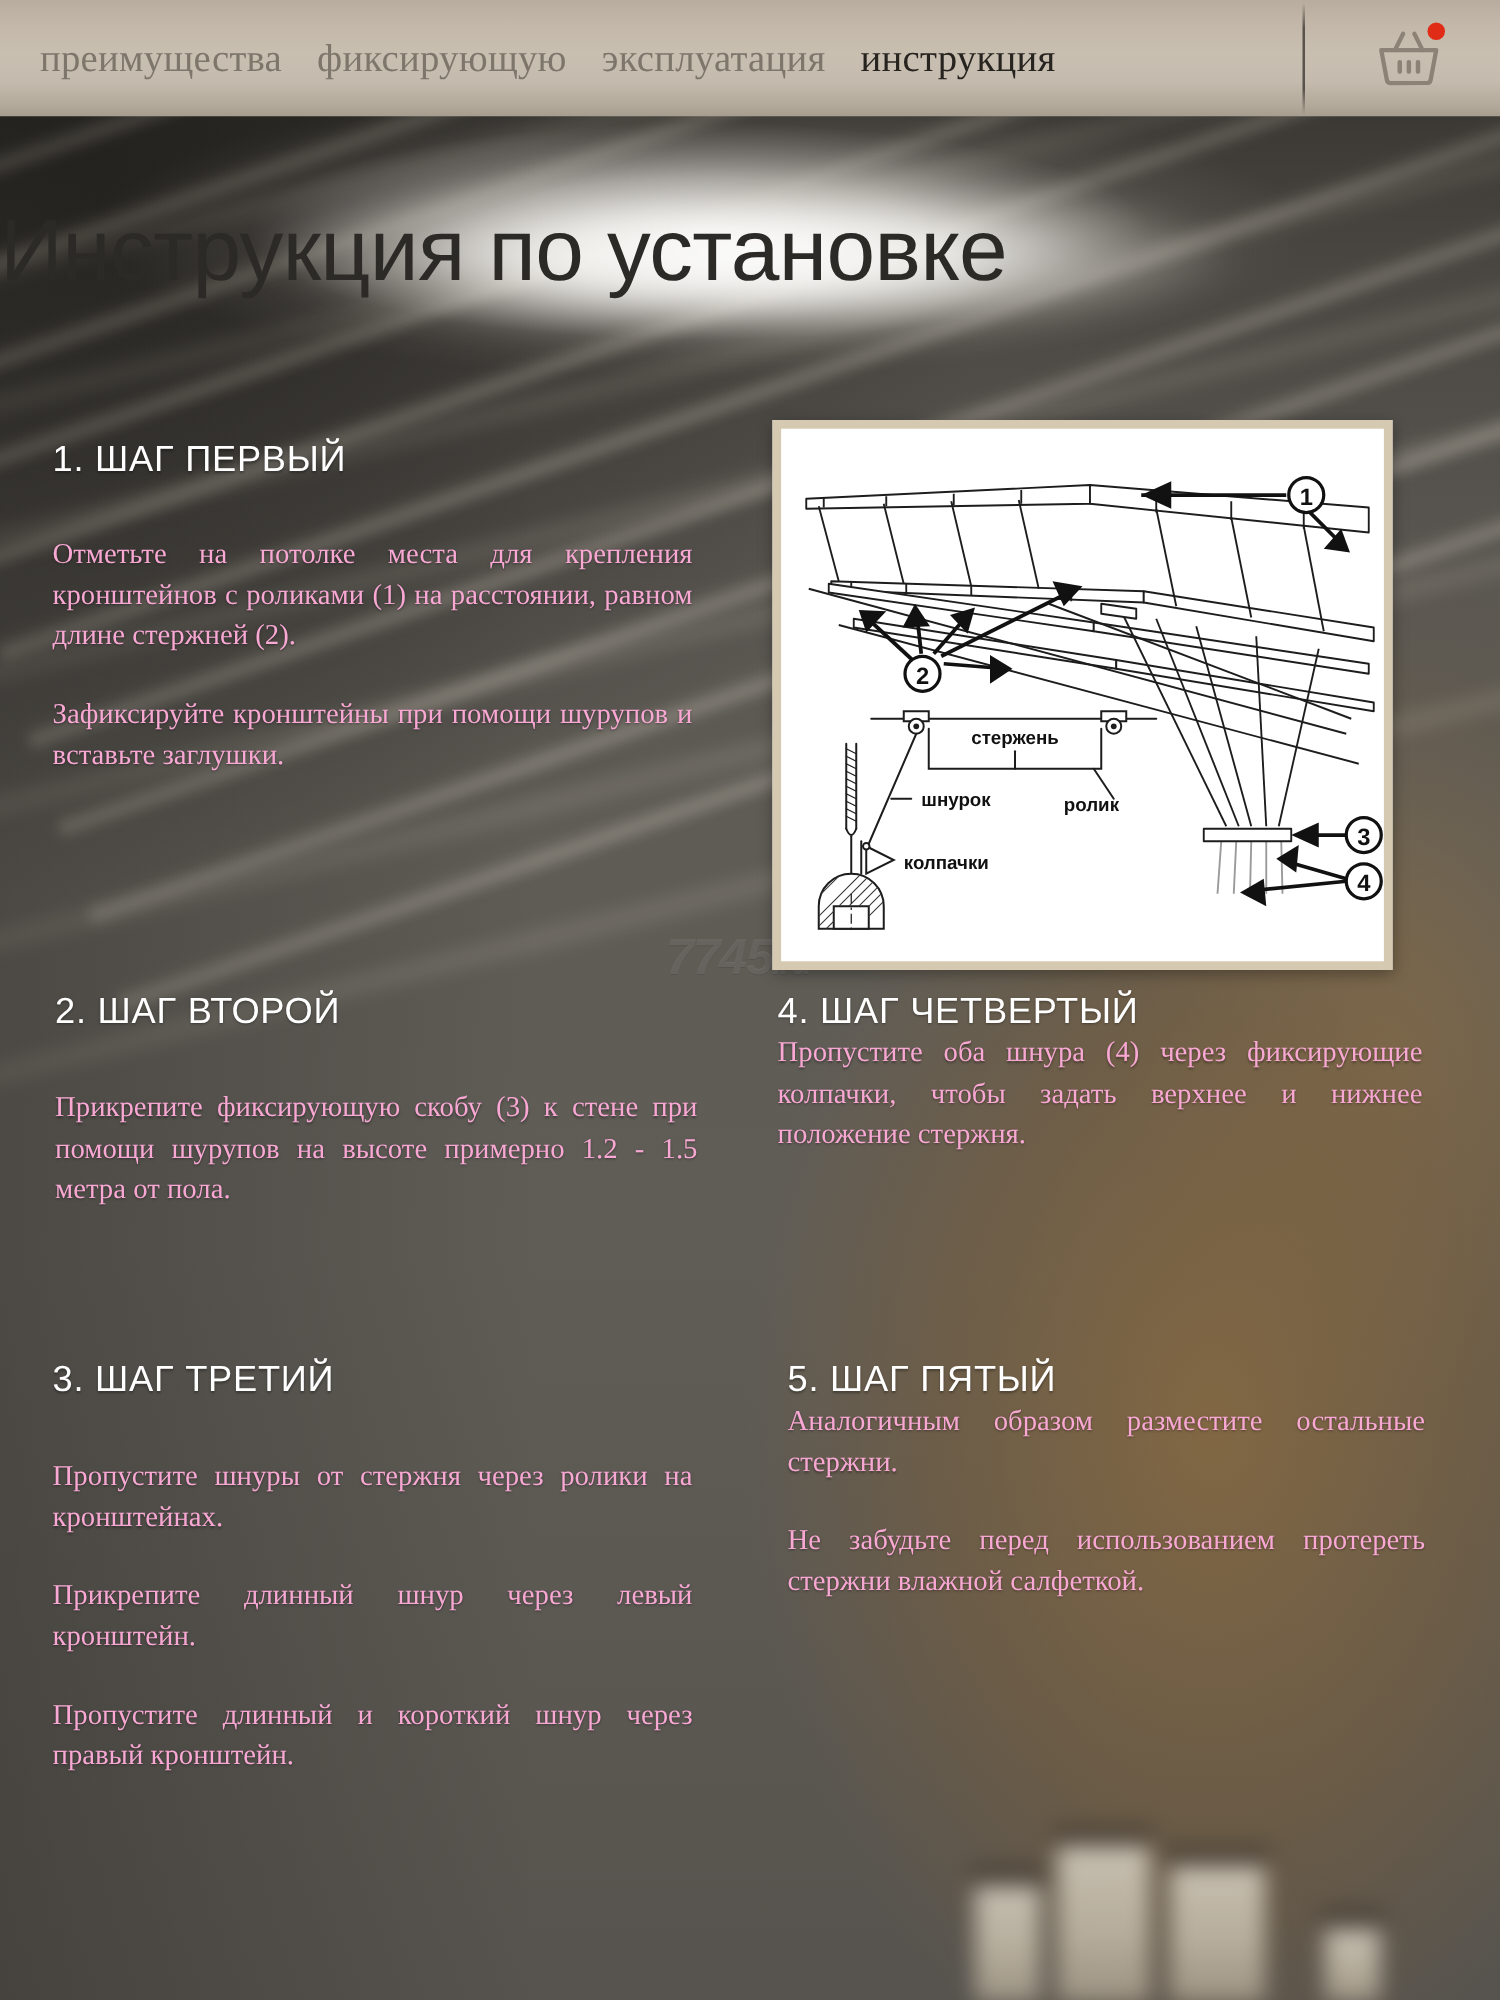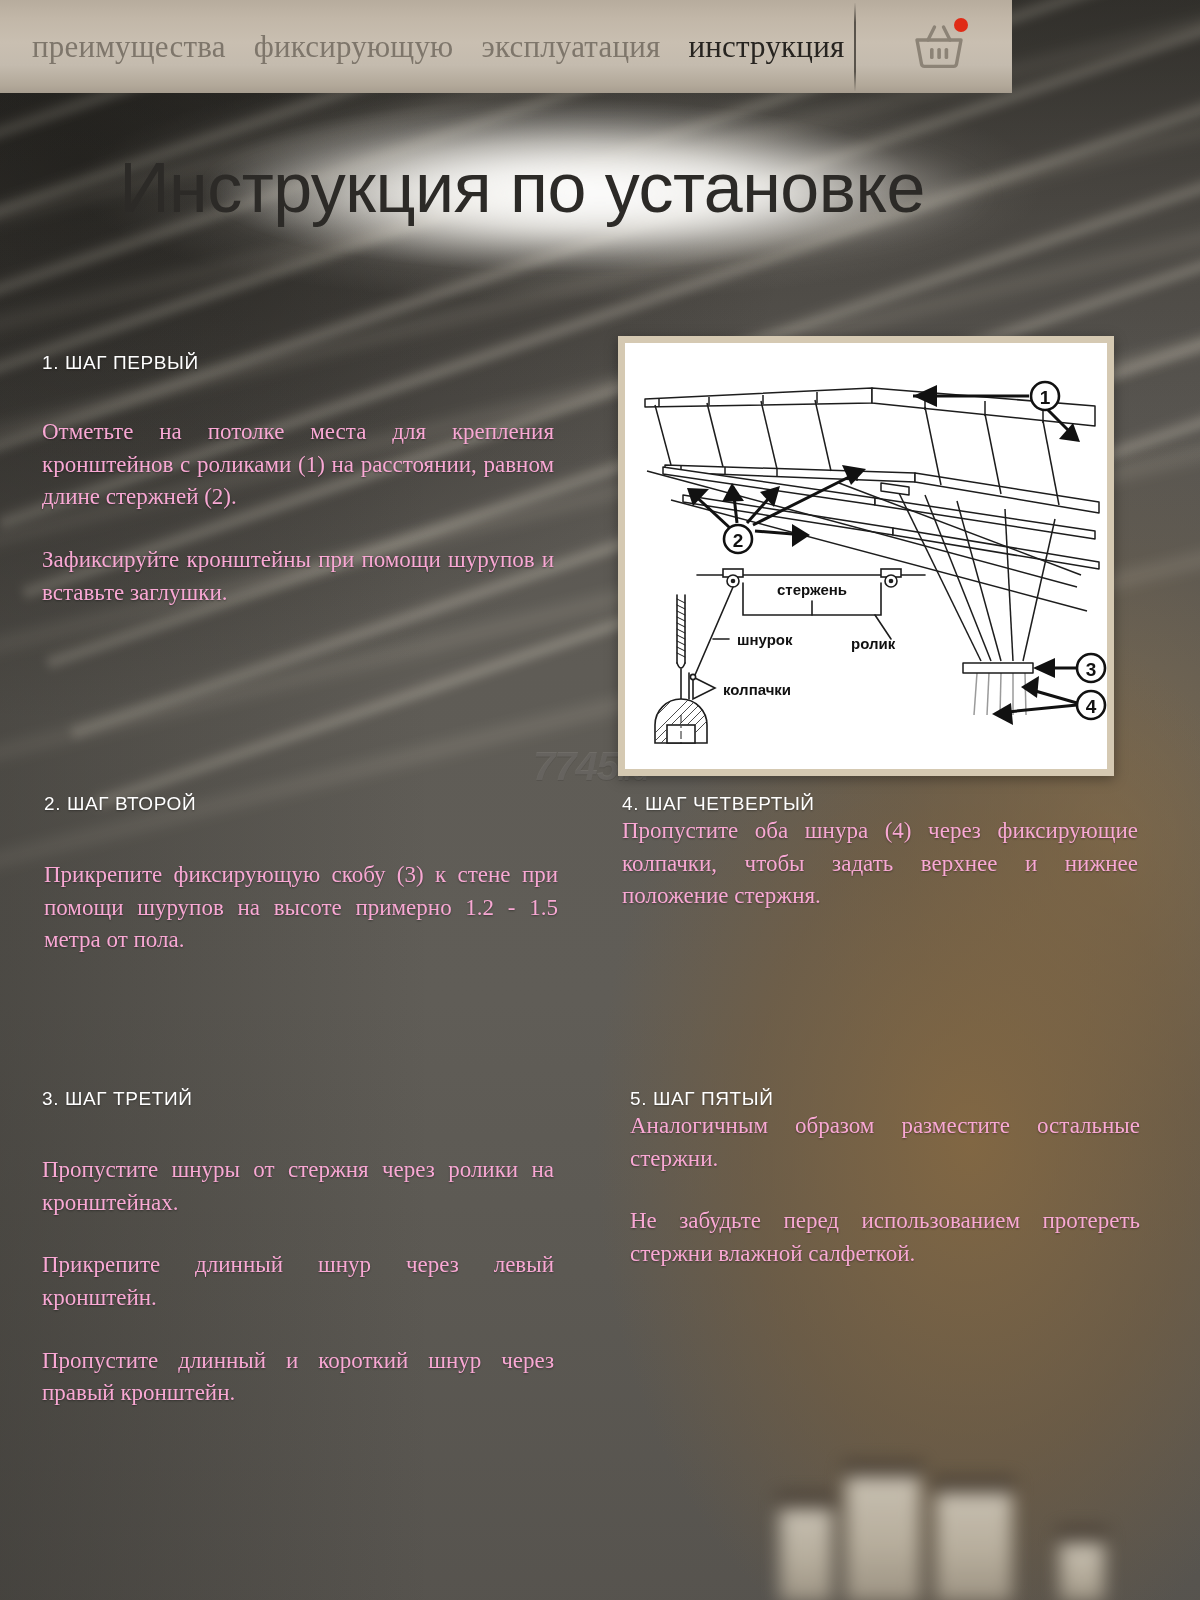--- a/index.html
+++ b/index.html
@@ -129,21 +129,21 @@
     pointer-events: none;
     user-select: none;
     white-space: nowrap;
   }
   #watermark .wm-suffix { font-size: 26px; }
 
   
   #topbar {
     position: absolute;
     left: 0; top: 0;
-    width: 1012px; height: 93px;
+    width: 1200px; height: 93px;
     z-index: 10;
     background: linear-gradient(180deg,
         #b7ac9d 0%,
         #c2b7a8 20%,
         #c9bfb1 46%,
         #c4bbae 70%,
         #b2a899 92%,
         #a79d8f 100%);
     display: flex;
     align-items: center;
@@ -187,24 +187,23 @@
     position: absolute;
     right: 14px; top: 18px;
     width: 14px; height: 14px;
     border-radius: 50%;
     background: #e02b16;
   }
 
   
   #title-wrap {
     position: absolute;
-    left: 0; top: 150px;
+    left: 0; top: 162px;
     width: 1044px;
     z-index: 5;
-    text-align: center;
   }
   #title-glow {
     position: absolute;
     left: 110px; top: -52px;
     width: 980px; height: 190px;
     background: radial-gradient(ellipse 50% 46% at 50% 50%,
         rgba(255,255,255,0.97) 0%,
         rgba(252,251,248,0.80) 34%,
         rgba(210,206,198,0.36) 60%,
         rgba(255,255,255,0.0) 80%);
@@ -221,21 +220,21 @@
     line-height: 1.1;
   }
 
   
   .step {
     position: absolute;
     z-index: 6;
   }
   .step-head {
     font-family: "Liberation Sans", sans-serif;
-    font-size: 19px;
+    font-size: 29px;
     font-weight: 400;
     color: #ffffff;
     letter-spacing: 0.6px;
     white-space: nowrap;
     text-shadow: 0 1px 2px rgba(0,0,0,0.35);
   }
   .step-body p {
     font-family: Liberation Serif, serif;
     font-size: 23px;
     line-height: 1.42;

